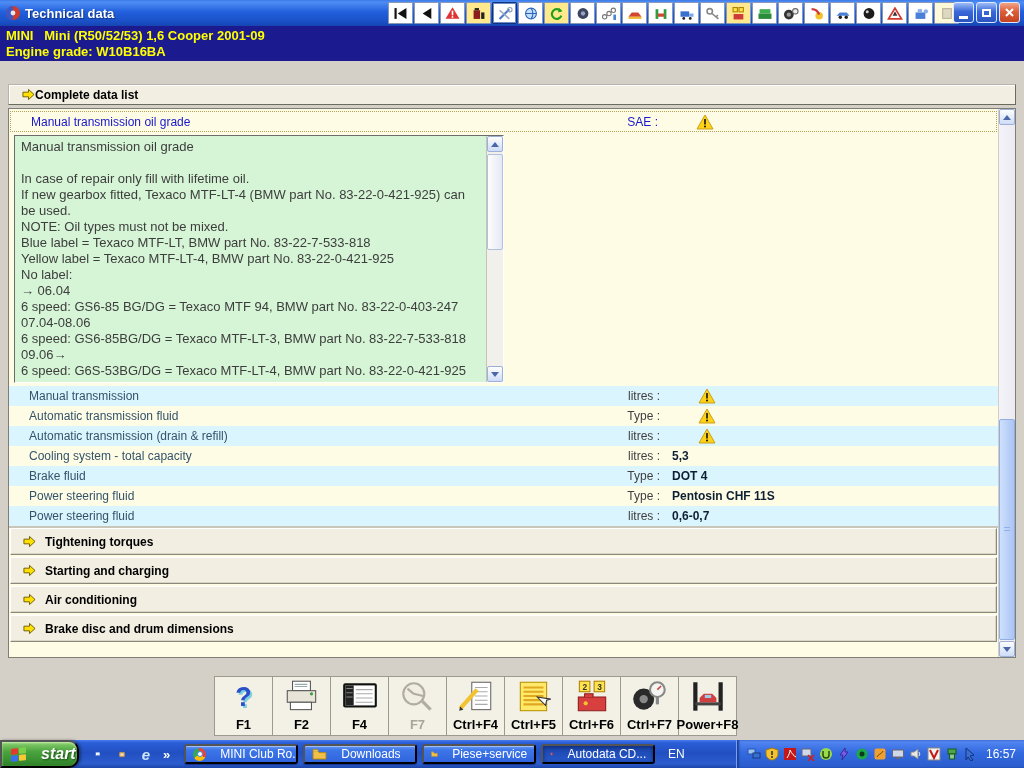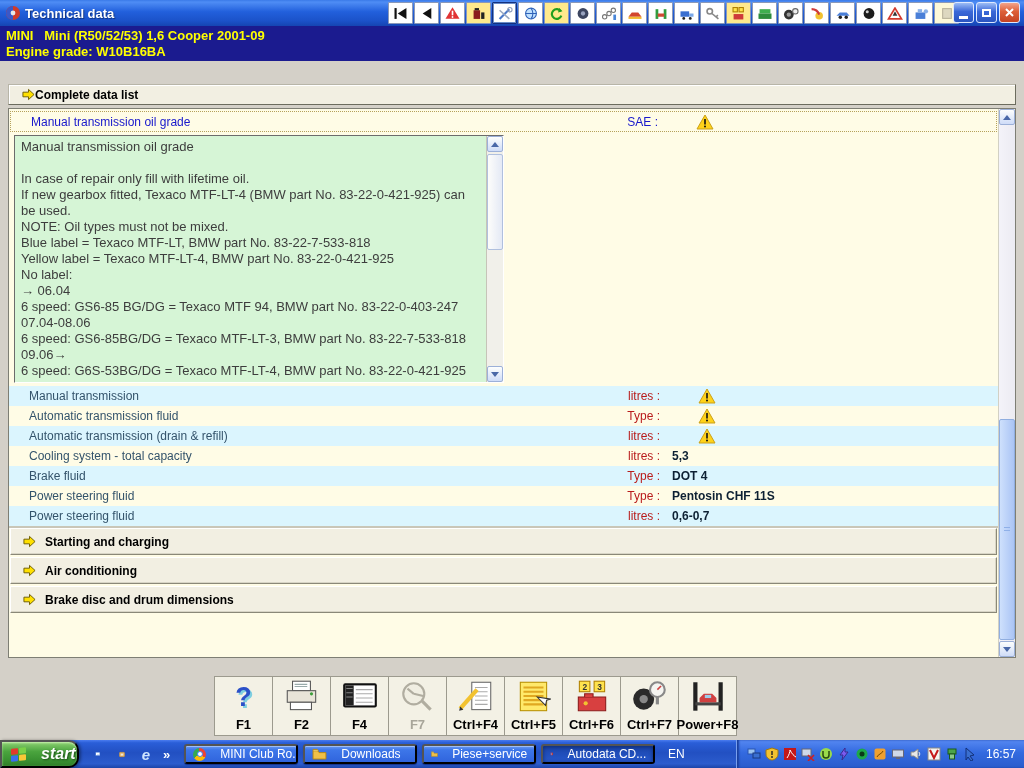--- a/index.html
+++ b/index.html
@@ -37,21 +37,21 @@
     border:1px solid #b8b5a8;border-bottom-color:#6c6c5e;border-right-color:#6c6c5e;
     box-shadow:inset 1px 1px 0 #fff;display:flex;align-items:center;
     padding-left:13px;font-weight:bold;font-size:12px;color:#000}
 
   
   .content{position:absolute;top:108px;left:8px;width:1008px;height:550px;
     background:#fffce6;border:1px solid #7e7e74;display:flex}
   .maincol{flex:1;position:relative}
   .row{display:flex;align-items:center;height:20px;font-size:12px}
   .row .lbl{flex:1;padding-left:20px;color:#33536b;white-space:nowrap}
-  .row .unit{width:60px;text-align:right;color:#b91c1c}
+  .row .unit{width:60px;text-align:right;color:#404040}
   .row .val{width:338px;padding-left:12px;font-weight:bold;color:#0d2033;display:flex;align-items:center}
   .row.cyan{background:#dbf5fe}
   .row.cream{background:#fffce6}
   .warn{margin-left:26px;flex:0 0 auto}
   .selrow{position:absolute;top:2px;left:1px;right:1px;height:21px;border:1px dotted #b5a15a;
     display:flex;align-items:center;font-size:12px}
   .selrow .lbl{flex:1;padding-left:20px;color:#1717cc}
   .selrow .unit{width:60px;text-align:right;color:#1717cc}
   .selrow .val{width:338px;padding-left:12px;display:flex;align-items:center}
 
@@ -411,20 +411,26 @@
       </div>
     </div>
 
     <div class="sep"></div>
 
     <div class="accblock">
       <div class="accbar">
         <svg viewBox="0 0 14 14" width="13" height="13">
             <path d="M1 4.5h6V1.5L13 7 7 12.5V9.5H1z" fill="#ffe000" stroke="#6a5a00" stroke-width="1"></path>
           </svg>
+        <span>Tightening torques</span>
+      </div>
+      <div class="accbar">
+        <svg viewBox="0 0 14 14" width="13" height="13">
+            <path d="M1 4.5h6V1.5L13 7 7 12.5V9.5H1z" fill="#ffe000" stroke="#6a5a00" stroke-width="1"></path>
+          </svg>
         <span>Starting and charging</span>
       </div>
       <div class="accbar">
         <svg viewBox="0 0 14 14" width="13" height="13">
             <path d="M1 4.5h6V1.5L13 7 7 12.5V9.5H1z" fill="#ffe000" stroke="#6a5a00" stroke-width="1"></path>
           </svg>
         <span>Air conditioning</span>
       </div>
       <div class="accbar">
         <svg viewBox="0 0 14 14" width="13" height="13">

